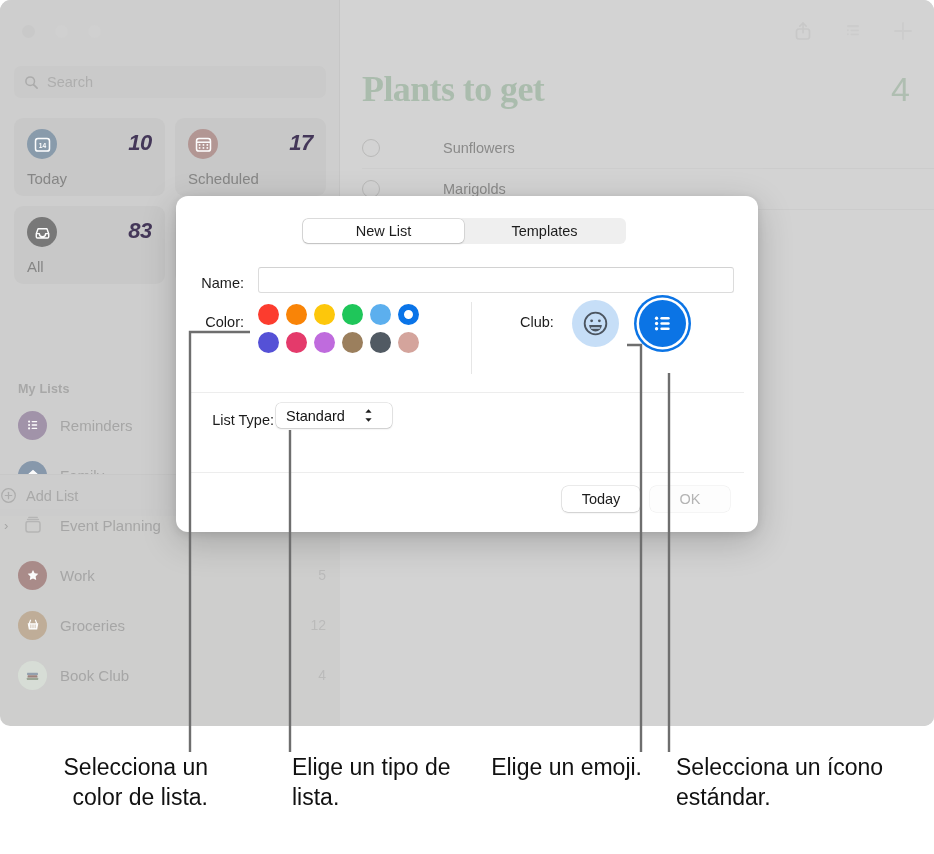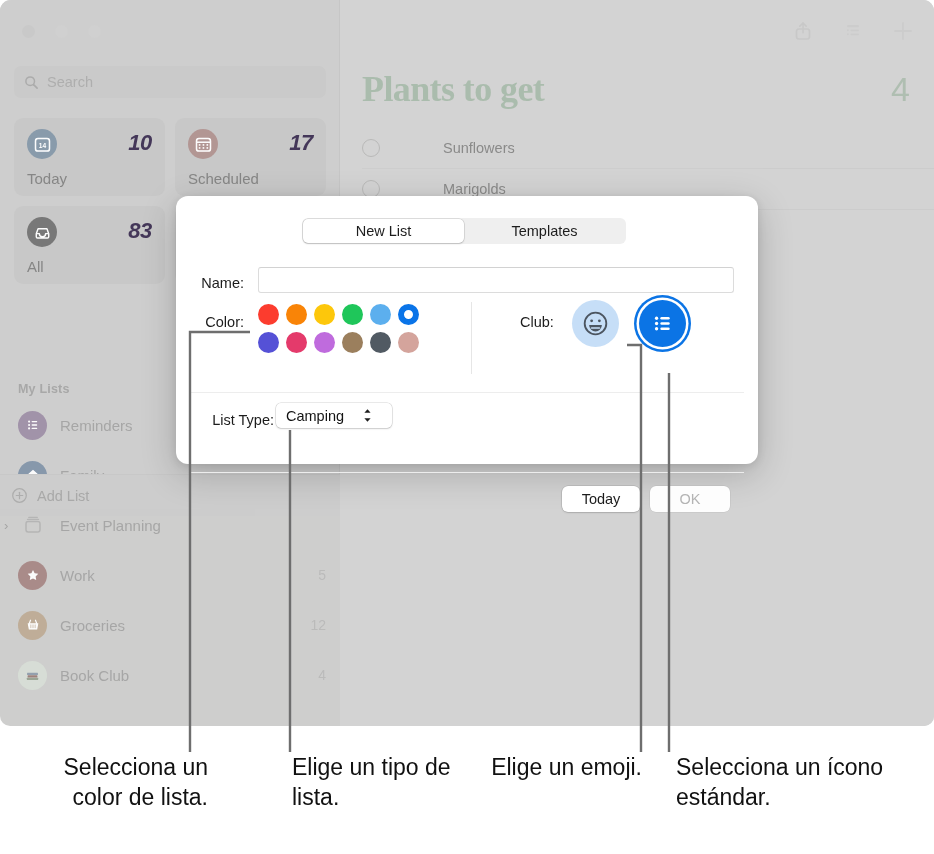--- a/index.html
+++ b/index.html
@@ -51,39 +51,39 @@
 
   .list-rows { position: absolute; left: 0px; top: 400px; width: 340px; }
   .list-row { height: 50px; display: flex; align-items: center; padding: 0 14px 0 18px; position: relative; }
   .lr-disc { width: 29px; height: 29px; border-radius: 50%; display: flex; align-items: center; justify-content: center; flex: 0 0 auto; }
   .lr-label { margin-left: 13px; font-size: 15px; color: #a0a09f; white-space: nowrap; }
   .lr-count { margin-left: auto; font-size: 14px; color: #b6b6b5; }
   .lr-chev { position: absolute; left: 4px; font-size: 13px; color: #9e9e9d; }
 
   #add-list-bar {
     position: absolute; left: 0; bottom: 0; width: 340px; height: 42px;
-    display: flex; align-items: center; padding-left: 11px; gap: 9px;
+    display: flex; align-items: center; padding-left: 0; gap: 9px;
     border-top: 1px solid #c4c4c3; background: #c9c9c8;
   }
   #add-list-bar .lbl { font-size: 14.5px; color: #a3a3a2; }
 
   
   #main-pane { position: absolute; left: 340px; top: 0; width: 594px; height: 726px; background: #d0d0cf; }
   .toolbar { position: absolute; right: 18px; top: 18px; display: flex; align-items: center; gap: 24px; opacity: .55; }
   .tb-ic { width: 26px; height: 26px; display: flex; align-items: center; justify-content: center; }
   #main-title { position: absolute; left: 22px; top: 68px; font-size: 36px; font-weight: 700; color: #86c38e; letter-spacing: -0.6px; font-family: Liberation Serif, serif; }
   #main-count { position: absolute; right: 24px; top: 70px; font-size: 34px; font-weight: 400; color: #8ec495; }
   .todo-rows { position: absolute; left: 22px; top: 128px; right: 0; }
   .todo-row { height: 41px; display: flex; align-items: center; gap: 15px; border-bottom: 1px solid #c9c9c8; }
   .todo-circle { width: 18px; height: 18px; border-radius: 50%; border: 1.5px solid #b4b4b3; }
   .todo-label { font-size: 14.5px; color: #828281; margin-left: 48px; }
 
   
   #dialog {
-    position: absolute; left: 176px; top: 196px; width: 582px; height: 268px;
+    position: absolute; left: 176px; top: 196px; width: 582px; height: 336px;
     background: #ffffff; border-radius: 12px;
     box-shadow: 0 10px 36px rgba(0,0,0,.20), 0 2px 8px rgba(0,0,0,.10);
   }
   #segmented {
     position: absolute; left: 126px; top: 22px; width: 324px; height: 26px;
     background: #efefef; border-radius: 6px; display: flex; padding: 1px;
   }
   .seg {
     flex: 1; display: flex; align-items: center; justify-content: center;
     font-size: 14.5px; color: #1d1d1d; border-radius: 5px;
@@ -427,21 +427,21 @@
               <rect x="12.6" y="19.4" width="10.4" height="2.8" rx="1.4"></rect>
           </g>
         </svg>
       </div>
     </div>
 
     <div id="hr-1"></div>
 
     <div class="frm-label" id="label-listtype">List Type:</div>
     <div id="list-type-select">
-      <span class="val">Camping</span>
+      <span class="val">Standard</span>
       <svg width="11" height="17" viewBox="0 0 11 17">
         <path d="M5.5 2.2l3.1 3.6H2.4z" fill="#1c1c1c"></path>
         <path d="M5.5 14.8l3.1-3.6H2.4z" fill="#1c1c1c"></path>
       </svg>
     </div>
 
     <div id="hr-2"></div>
 
     <div class="dlg-btn" id="cancel-button">Today</div>
     <div class="dlg-btn" id="ok-button">OK</div>

